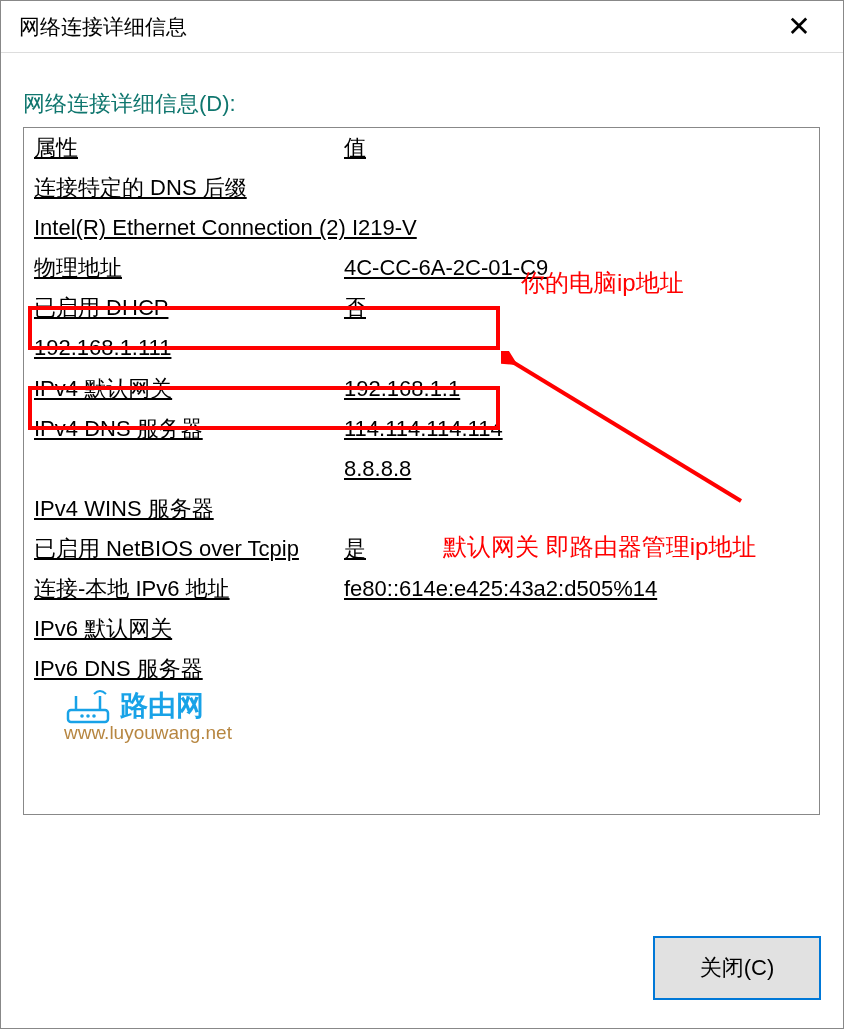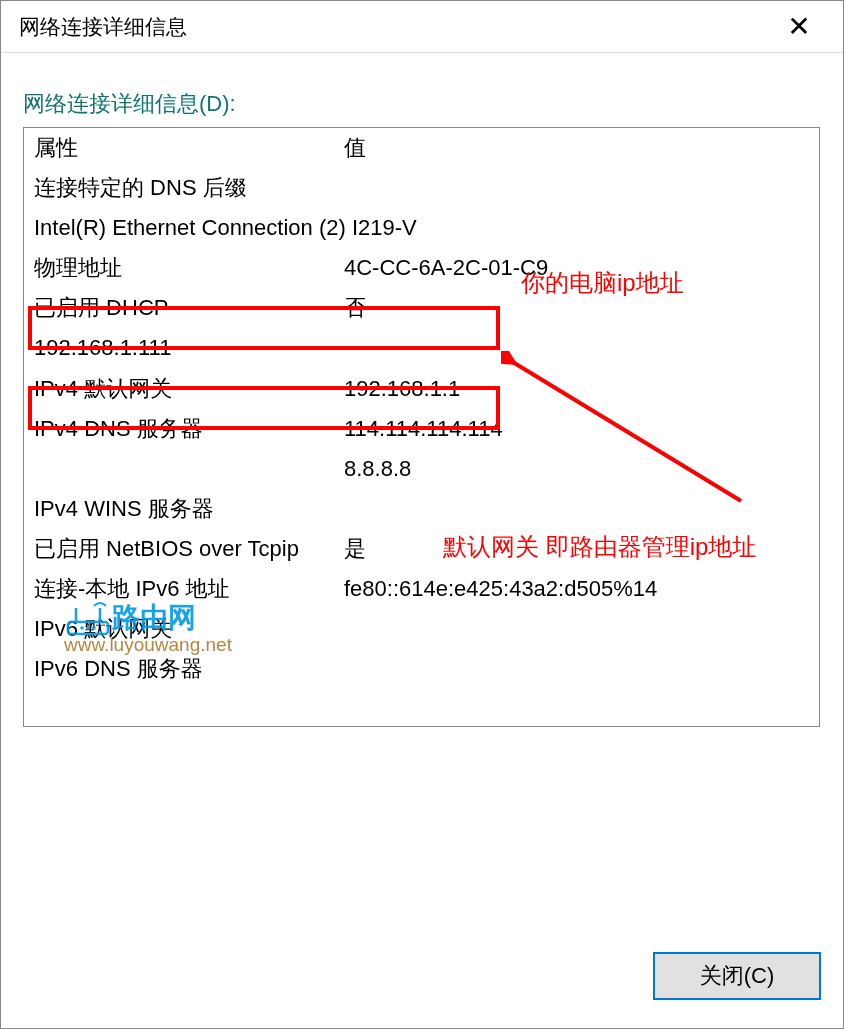--- a/index.html
+++ b/index.html
@@ -45,23 +45,24 @@
   }
   .section-label {
     font-size: 22px;
     color: #0f766e;
     margin-bottom: 8px;
     display: block;
   }
   .listview {
     border: 1px solid #888;
     width: 797px;
-    height: 600px;
-    background: #fff;
-    position: relative;
+    height: 688px;
+    background: #fff;
+    position: relative;
+    text-decoration: underline;
   }
   .row {
     display: flex;
     padding: 3px 10px;
     font-size: 22px;
     color: #000;
     line-height: 1.55;
   }
   .col-prop {
     width: 310px;
@@ -88,36 +89,37 @@
     position: absolute;
     pointer-events: none;
   }
   .button-row {
     position: absolute;
     right: 22px;
     bottom: 28px;
   }
   .btn-close {
     width: 168px;
-    height: 48px;
+    height: 64px;
     background: #e1e1e1;
     border: 2px solid #0078d7;
     font-size: 22px;
     cursor: pointer;
     font-family: inherit;
   }
   .watermark {
     position: absolute;
     left: 40px;
     bottom: 70px;
     opacity: 0.9;
   }
   .wm-router {
     display: flex;
     align-items: center;
+    gap: 8px;
   }
   .wm-text1 {
     color: #0099e5;
     font-size: 28px;
     font-weight: bold;
   }
   .wm-url {
     color: #a16207;
     font-size: 19px;
     opacity: 0.85;

